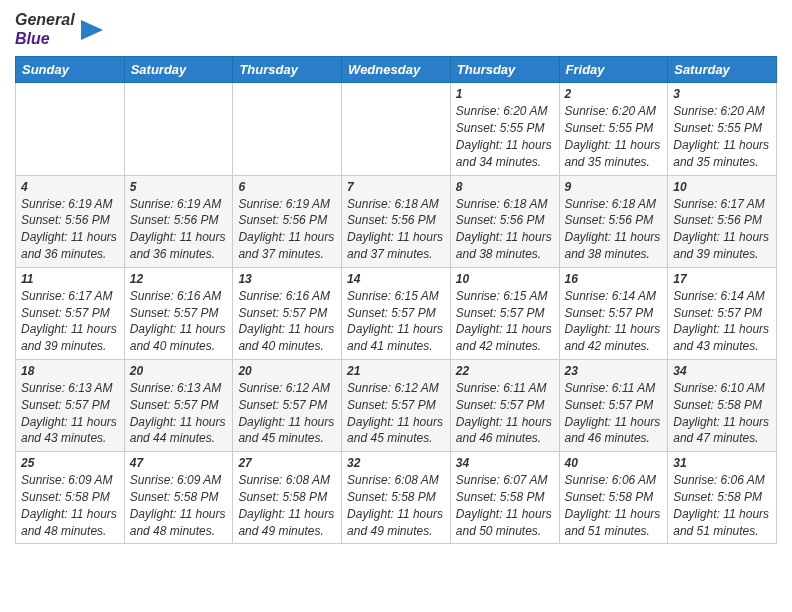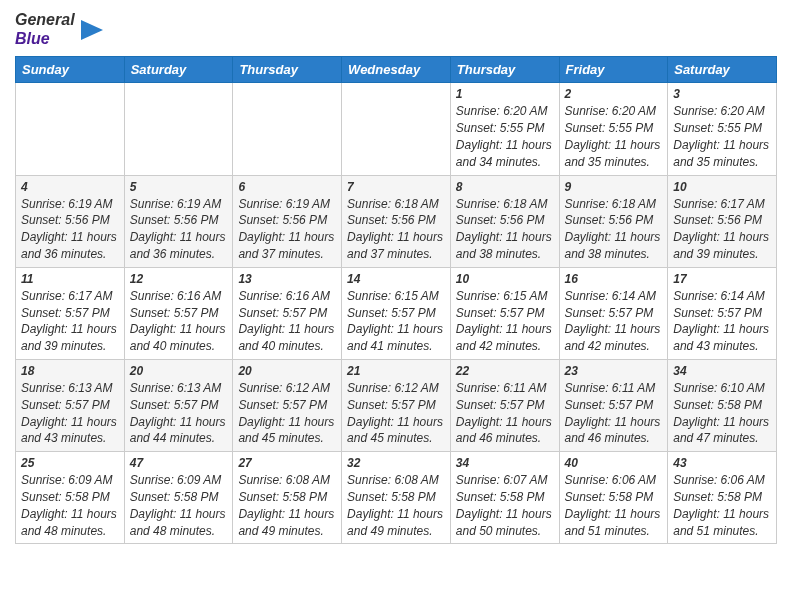--- a/index.html
+++ b/index.html
@@ -246,19 +246,19 @@
           </td>
           <td>
             <span class="day-num">34</span>
             <div class="day-info">Sunrise: 6:07 AM<br>Sunset: 5:58 PM<br>Daylight: 11 hours and 50 minutes.</div>
           </td>
           <td>
             <span class="day-num">40</span>
             <div class="day-info">Sunrise: 6:06 AM<br>Sunset: 5:58 PM<br>Daylight: 11 hours and 51 minutes.</div>
           </td>
           <td>
-            <span class="day-num">43</span>
+            <span class="day-num">31</span>
             <div class="day-info">Sunrise: 6:06 AM<br>Sunset: 5:58 PM<br>Daylight: 11 hours and 51 minutes.</div>
           </td>
         </tr>
       </tbody>
   </table>
 </div>
 
 </body></html>

